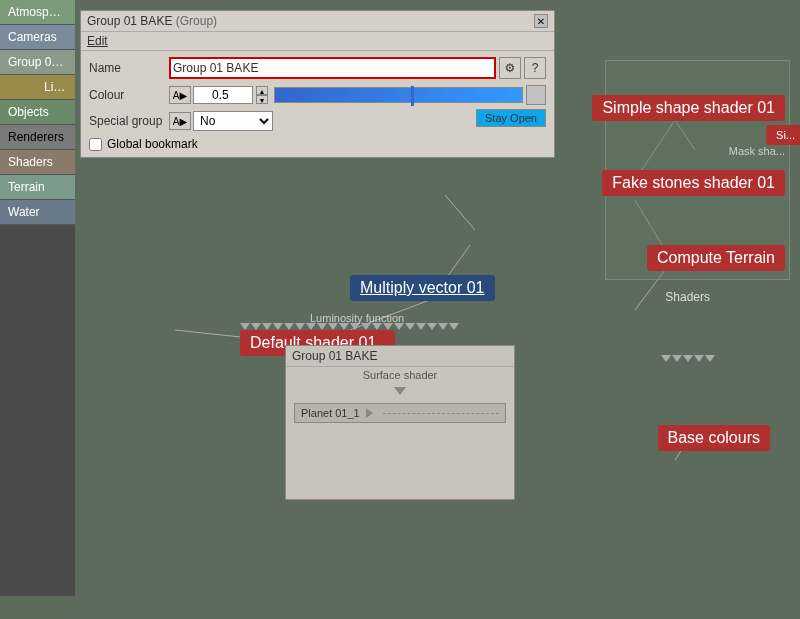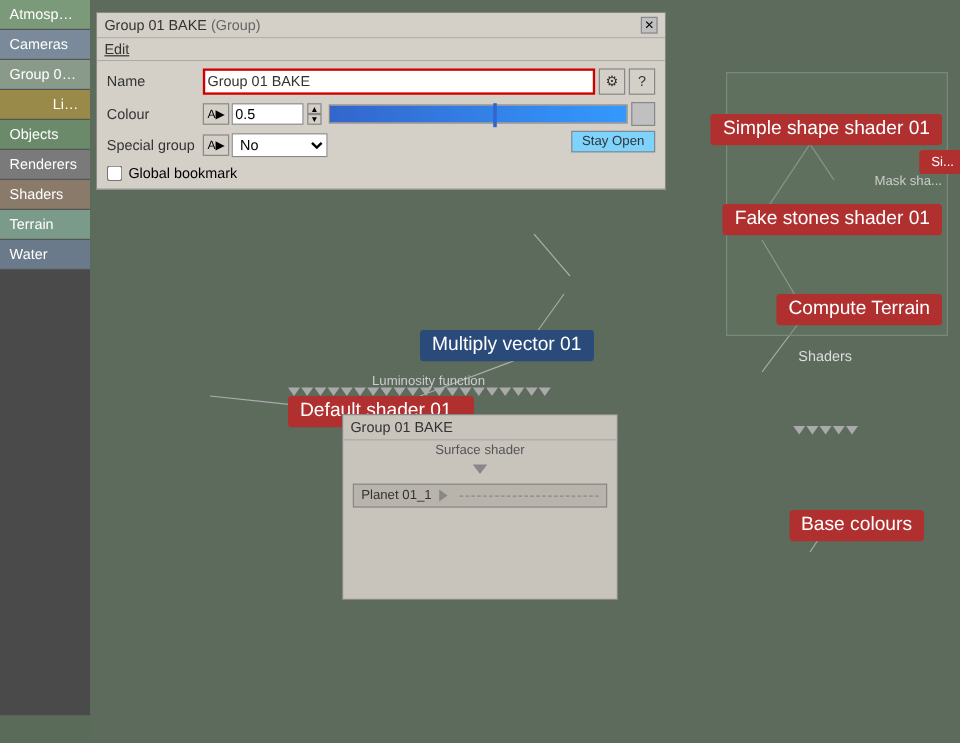--- a/index.html
+++ b/index.html
@@ -31,21 +31,21 @@
       border-bottom: 1px solid #555;
       white-space: nowrap;
       overflow: hidden;
       text-overflow: ellipsis;
     }
     .sidebar-item.atmosphere { background: #7a9a7a; color: #fff; }
     .sidebar-item.cameras { background: #7a8a9a; color: #fff; }
     .sidebar-item.group01 { background: #8a9a8a; color: #fff; }
     .sidebar-item.lighting { background: #9a8a4a; color: #fff; padding-left: 44px; }
     .sidebar-item.objects { background: #6a8a6a; color: #fff; }
-    .sidebar-item.renderers { background: #7a7a7a; color: #ffffff; }
+    .sidebar-item.renderers { background: #7a7a7a; color: #000000; }
     .sidebar-item.shaders { background: #8a7a6a; color: #fff; }
     .sidebar-item.terrain { background: #7a9a8a; color: #fff; }
     .sidebar-item.water { background: #6a7a8a; color: #fff; }
 
     
     #canvas-area {
       position: absolute;
       left: 75px; top: 0;
       width: 725px;
       height: 619px;
@@ -106,21 +106,21 @@
       width: 80px;
       font-size: 12px;
       color: #333;
     }
 
     
     #stay-open-btn {
       position: absolute;
       right: 8px; top: 58px;
       padding: 2px 8px;
-      background: #7dd3fc;
+      background: #0ea5e9;
       border: 1px solid #888;
       font-size: 11px;
       cursor: pointer;
       color: #333;
     }
 
     
     #name-field-wrapper {
       border: 2px solid #cc0000;
       padding: 2px;
@@ -156,21 +156,21 @@
       background: #d4d0c8;
       border: 1px solid #888;
       display: flex; align-items: center; justify-content: center;
       font-size: 10px;
       margin-right: 2px;
     }
     #colour-value-input {
       width: 60px;
       border: 1px solid #888;
       font-size: 12px;
-      padding: 1px 2px;
+      padding: 1px 18px;
       background: white;
     }
     #colour-spinner {
       display: flex; flex-direction: column;
       margin: 0 3px;
     }
     .spin-btn {
       width: 12px; height: 9px;
       background: #d4d0c8;
       border: 1px solid #888;
@@ -353,21 +353,21 @@
     <div style="width:0;height:0;border-left:5px solid transparent;border-right:5px solid transparent;border-top:7px solid #aaa;"></div>
     <div style="width:0;height:0;border-left:5px solid transparent;border-right:5px solid transparent;border-top:7px solid #aaa;"></div>
     <div style="width:0;height:0;border-left:5px solid transparent;border-right:5px solid transparent;border-top:7px solid #aaa;"></div>
     <div style="width:0;height:0;border-left:5px solid transparent;border-right:5px solid transparent;border-top:7px solid #aaa;"></div>
   </div>
 
   <div style="position:absolute; left:235px; top:312px; font-size:11px; color:#ccc;">Luminosity function</div>
 
 
 
-  <div class="node-box" style="position:absolute; left:275px; top:275px;">Multiply vector 01</div>
+  <div class="node-box" style="position:absolute; left:275px; top:275px;text-decoration:underline;">Multiply vector 01</div>
 
   <div class="node-box red-node" style="position:absolute; left:165px; top:330px; min-width:155px;">Default shader 01</div>
 
   <div id="group-bake-box">
     <div id="group-bake-title">Group 01 BAKE</div>
     <div id="group-bake-subtitle">Surface shader</div>
 
     <div style="display:flex; justify-content:center; margin:4px 0;">
       <div style="width:0;height:0;border-left:6px solid transparent;border-right:6px solid transparent;border-top:8px solid #888;"></div>
     </div>

